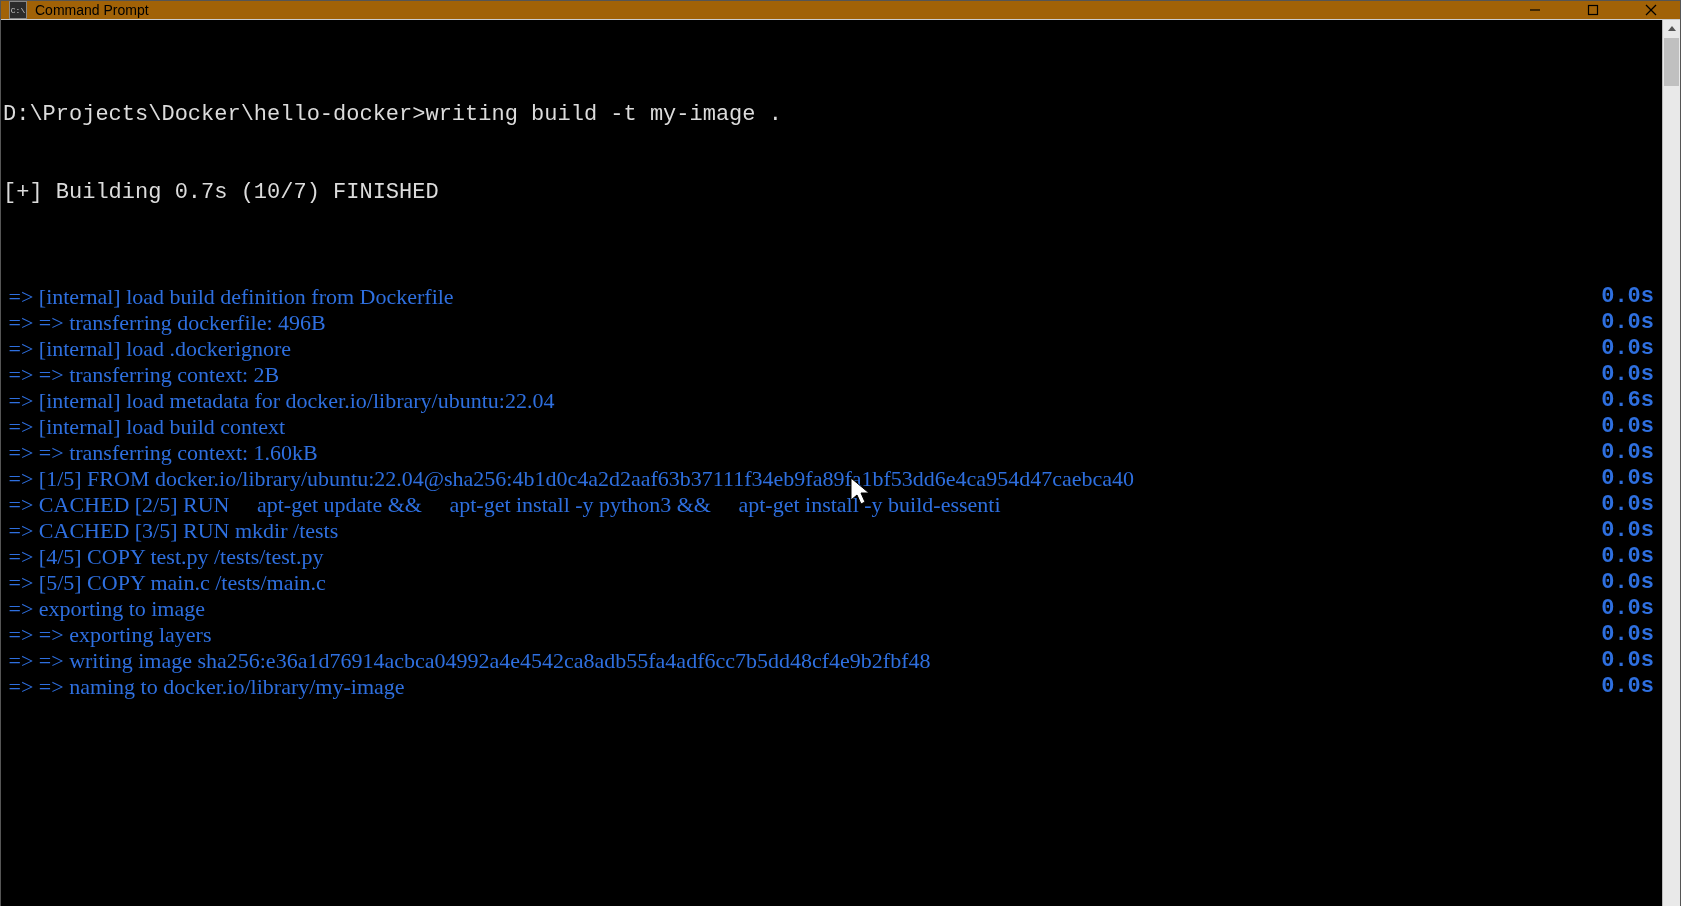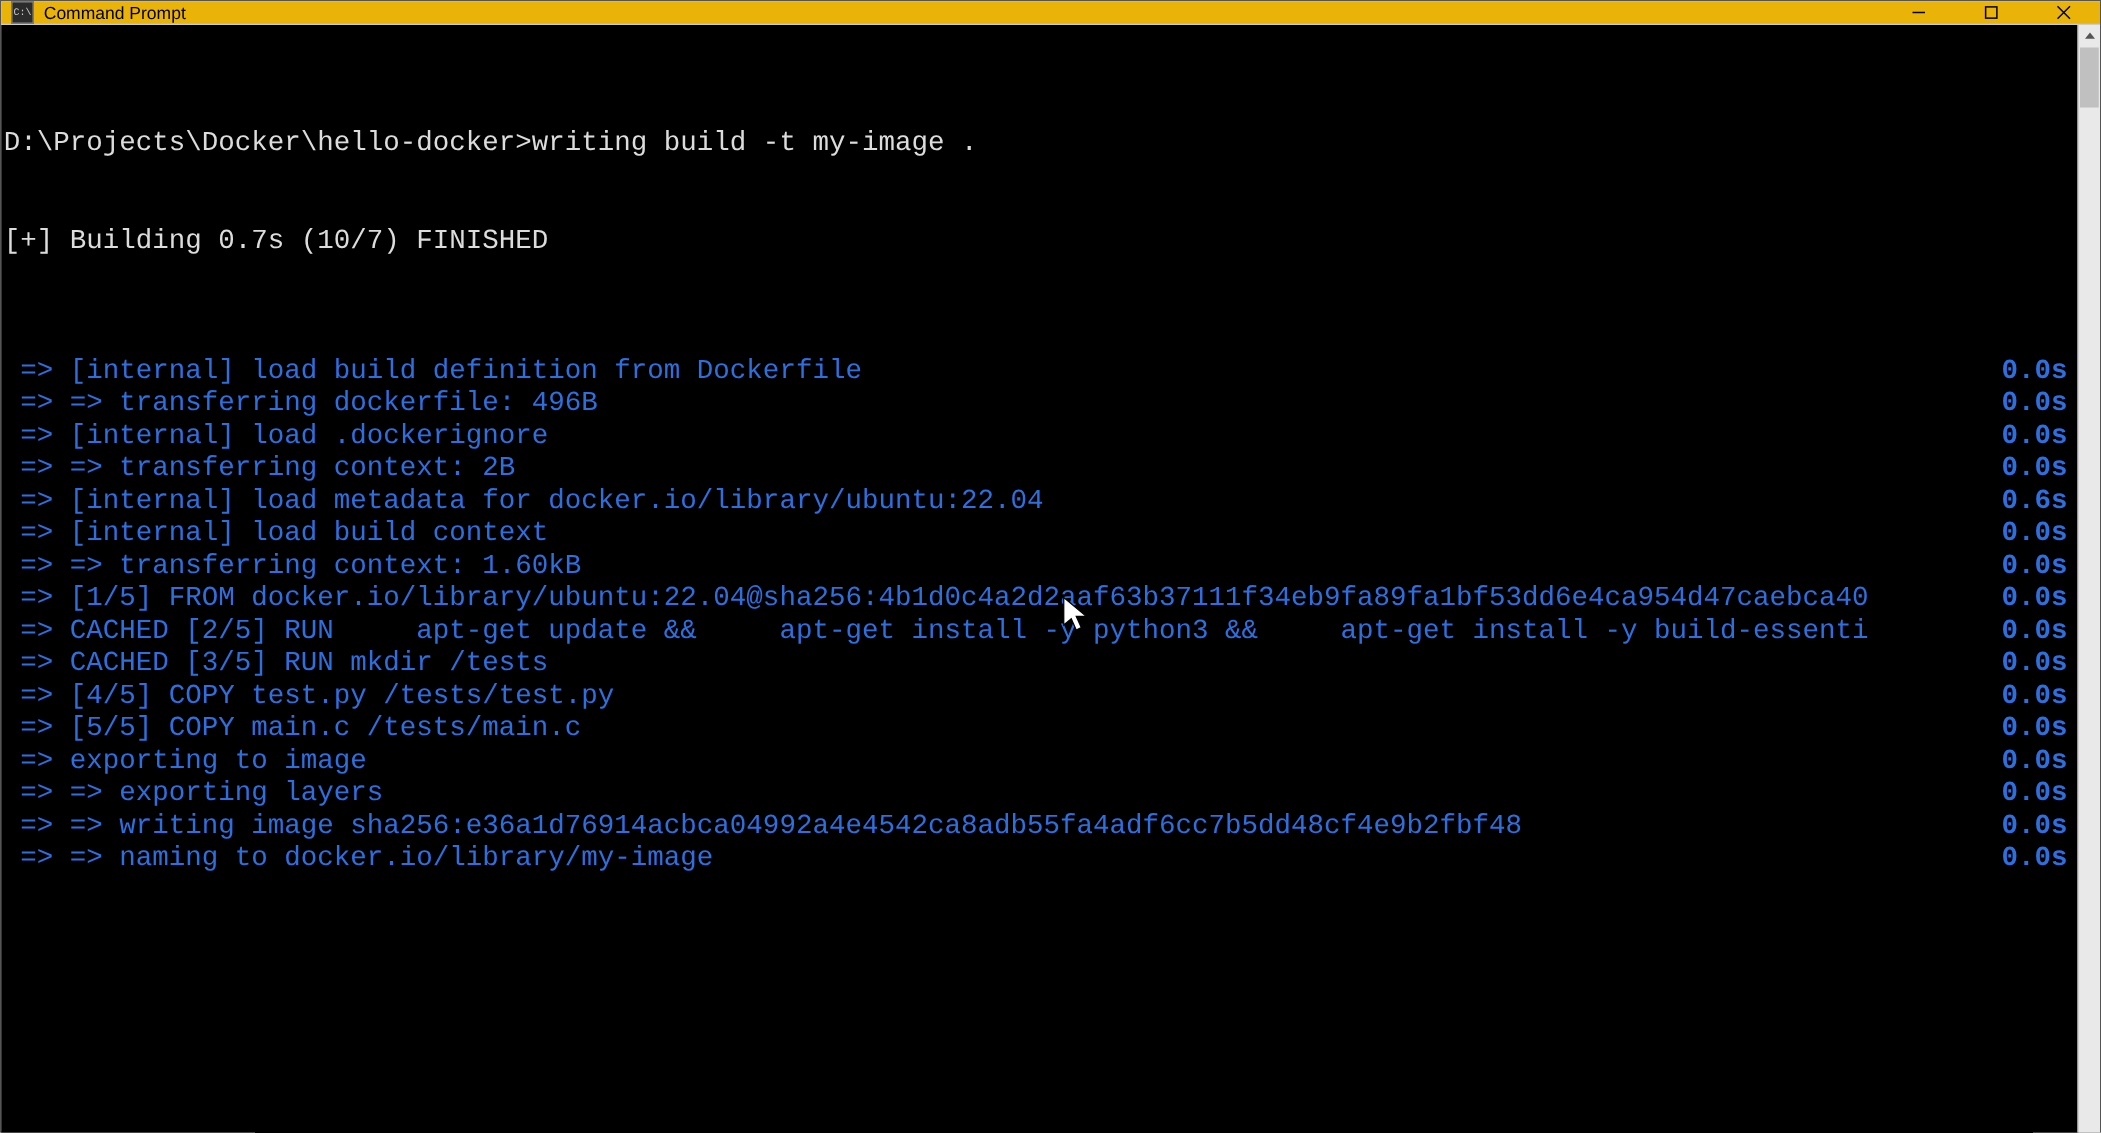--- a/index.html
+++ b/index.html
@@ -7,21 +7,21 @@
   .window {
     width: 1681px;
     height: 906px;
     display: flex;
     flex-direction: column;
     background: #ffffff;
     border: 1px solid #555;
   }
   .titlebar {
     height: 36px;
-    background: #eab308;
+    background: #a16207;
     display: flex;
     align-items: center;
     padding-left: 8px;
     border-bottom: 1px solid #ccc;
   }
   .titlebar-icon {
     width: 18px;
     height: 18px;
     background: #2b2b2b;
     border: 1px solid #888;
@@ -66,21 +66,21 @@
     flex: 1;
     padding: 4px 2px;
     font-size: 22px;
     line-height: 26px;
     color: #dcdcdc;
     white-space: pre;
     overflow: hidden;
     position: relative;
   }
   .line { display: flex; align-items: center; }
-  .mid { flex: 1 1 auto; overflow: hidden; text-overflow: clip; }
+  .mid { flex: 1 1 auto; overflow: hidden; text-overflow: clip; font-family: Liberation Serif, serif; }
   .right { flex: 0 0 auto; padding-right: 6px; font-weight: bold; }
   .blue { color: #2e6fdf; }
   .white { color: #dcdcdc; }
   .scrollbar {
     width: 18px;
     background: #e9e9e9;
     display: flex;
     flex-direction: column;
     border-left: 1px solid #bbb;
   }

